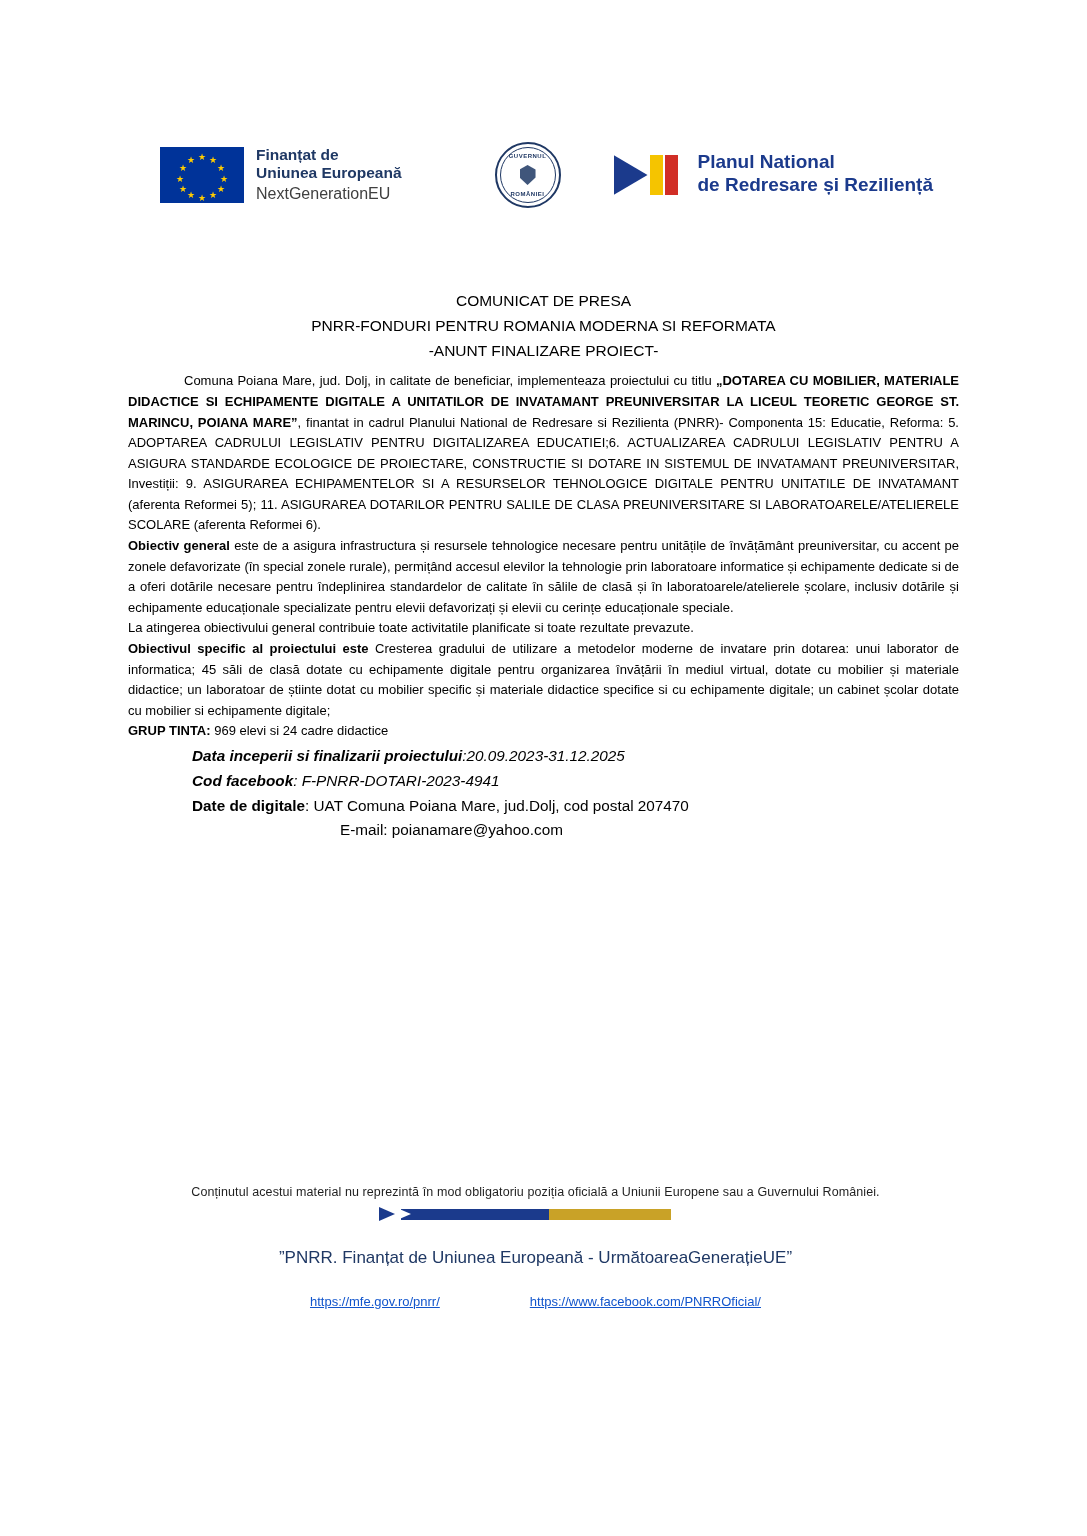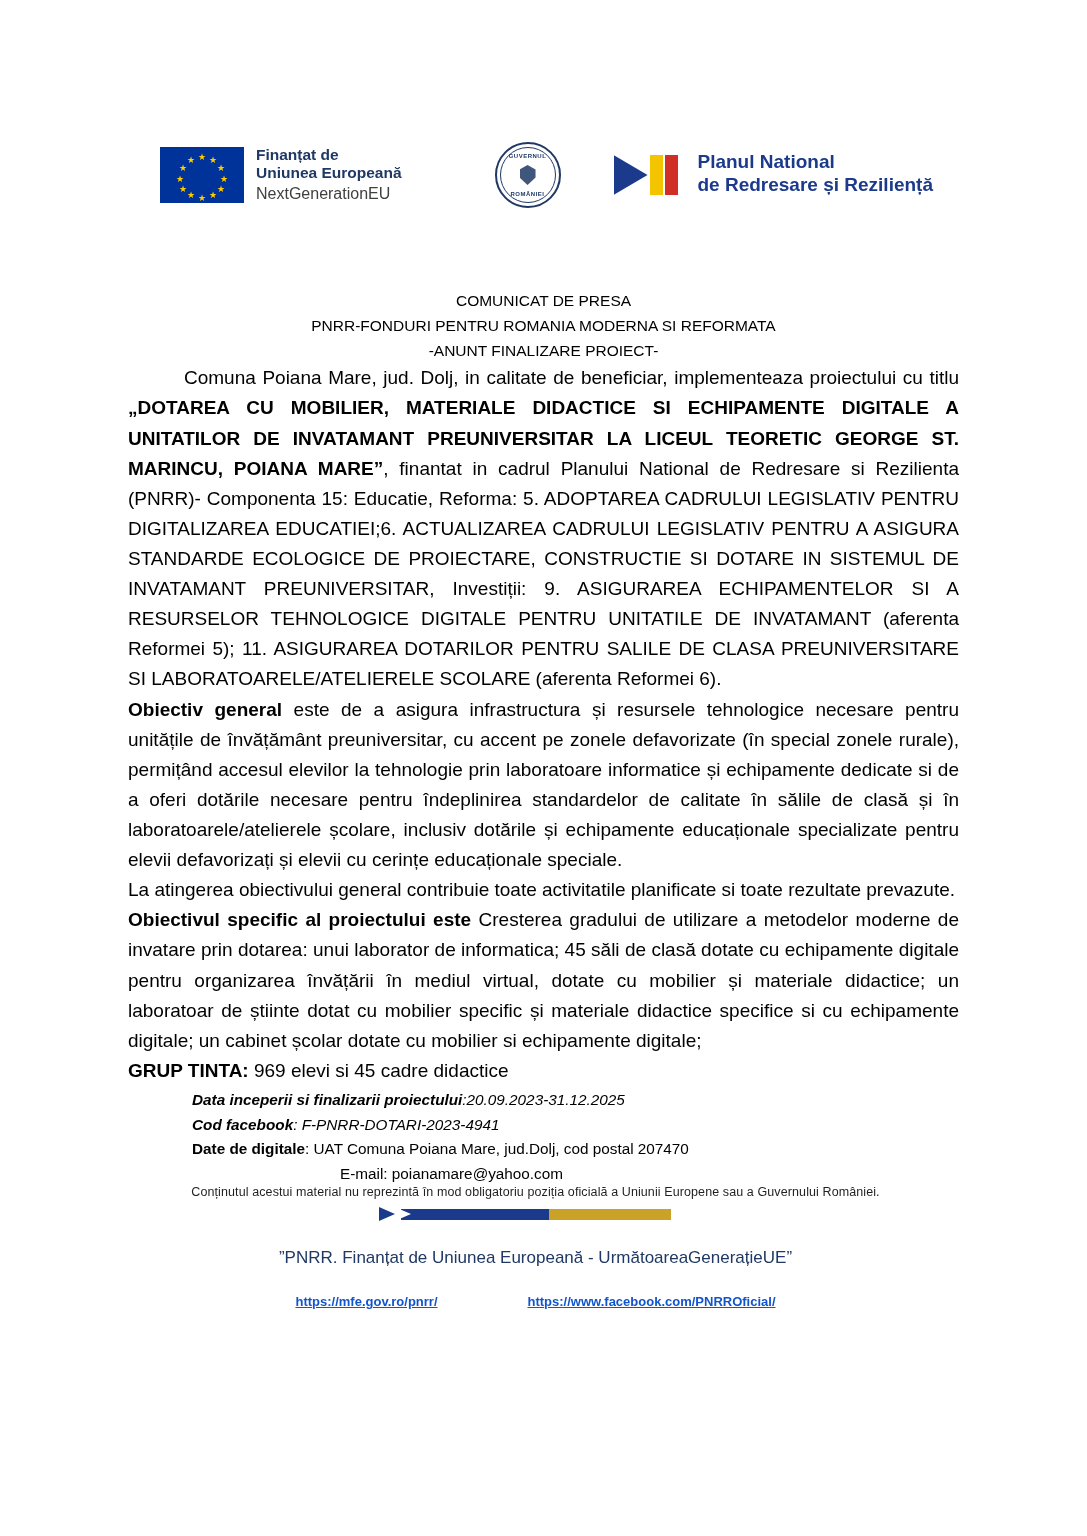--- a/index.html
+++ b/index.html
@@ -159,22 +159,22 @@
     text-align: center;
   }
   .titles div {
     font-size: 15.5px;
     font-weight: normal;
     line-height: 1.62;
   }
 
   
   .body-text {
-    margin-top: 0;
-    font-size: 19px;
+    margin-top: 8px;
+    font-size: 13px;
     line-height: 1.585;
     text-align: justify;
   }
   .body-text p {
     margin: 0;
     text-align: justify;
     text-justify: inter-word;
   }
   .body-text p.first {
     text-indent: 56px;
@@ -242,21 +242,20 @@
   .footer-links {
     margin-top: 26px;
     display: flex;
     justify-content: center;
     gap: 90px;
     font-size: 13px;
   }
   .footer-links a {
     color: #1155CC;
     text-decoration: underline;
-    font-weight: bold;
   }
 </style>
 </head>
 <body>
 
 <div class="page">
 
   <div class="logo-bar">
 
     <div class="logo-eu">
@@ -311,21 +310,21 @@
 
     <p class="first"><span>Comuna Poiana Mare, jud. Dolj, in calitate de beneficiar, implementeaza proiectului cu titlu </span><span class="b">„</span><span class="b">DOTAREA CU MOBILIER, MATERIALE DIDACTICE SI ECHIPAMENTE DIGITALE A UNITATILOR DE INVATAMANT PREUNIVERSITAR LA LICEUL TEORETIC GEORGE ST. MARINCU, POIANA MARE”</span><span>, finantat in cadrul Planului National de Redresare si Rezilienta (PNRR)- Componenta 15: Educatie, Reforma: 5. ADOPTAREA CADRULUI LEGISLATIV PENTRU DIGITALIZAREA EDUCATIEI;6. ACTUALIZAREA CADRULUI LEGISLATIV PENTRU A ASIGURA STANDARDE ECOLOGICE DE PROIECTARE, CONSTRUCTIE SI DOTARE IN SISTEMUL DE INVATAMANT PREUNIVERSITAR, Investiții: 9. ASIGURAREA ECHIPAMENTELOR SI A RESURSELOR TEHNOLOGICE DIGITALE PENTRU UNITATILE DE INVATAMANT (aferenta Reformei 5); 11. ASIGURAREA DOTARILOR PENTRU SALILE DE CLASA PREUNIVERSITARE SI LABORATOARELE/ATELIERELE SCOLARE (aferenta Reformei 6).</span></p>
 
     <p><span class="b">Obiectiv general</span><span> este de a asigura infrastructura și resursele tehnologice necesare pentru unitățile de învățământ preuniversitar, cu accent pe zonele defavorizate (în special zonele rurale), permițând accesul elevilor la tehnologie prin laboratoare informatice și echipamente dedicate si de a oferi dotările necesare pentru îndeplinirea standardelor de calitate în sălile de clasă și în laboratoarele/atelierele școlare, inclusiv dotările și echipamente educaționale specializate pentru elevii defavorizați și elevii cu cerințe educaționale speciale.</span></p>
 
     <p><span>La atingerea obiectivului general contribuie toate activitatile planificate si toate rezultate prevazute.</span></p>
 
     <p><span class="b">Obiectivul specific al proiectului este</span><span> Cresterea gradului de utilizare a metodelor moderne de invatare prin dotarea: unui laborator de informatica; 45 săli de clasă dotate cu echipamente digitale pentru organizarea învățării în mediul virtual, dotate cu mobilier și materiale didactice; un laboratoar de știinte dotat cu mobilier specific și materiale didactice specifice si cu echipamente digitale; un cabinet școlar dotate cu mobilier si echipamente digitale;</span></p>
 
 
-    <p><span class="b">GRUP TINTA:</span><span> 969 elevi si 45 cadre didactice</span></p>
+    <p><span class="b">GRUP TINTA:</span><span> 969 elevi si 24 cadre didactice</span></p>
   </div>
 
   <div class="indent-block">
     <div class="lvl1"><span class="b">Data inceperii si finalizarii proiectului</span><span>:20.09.2023-31.12.2025</span></div>
     <div class="lvl1"><span class="b">Cod facebook</span><span>: F-PNRR-DOTARI-2023-4941</span></div>
     <div class="lvl2"><span class="b">Date de digitale</span><span>: UAT Comuna Poiana Mare, jud.Dolj, cod postal 207470</span></div>
     <div class="lvl3">E-mail: poianamare@yahoo.com</div>
   </div>
 
   <div class="footer">

